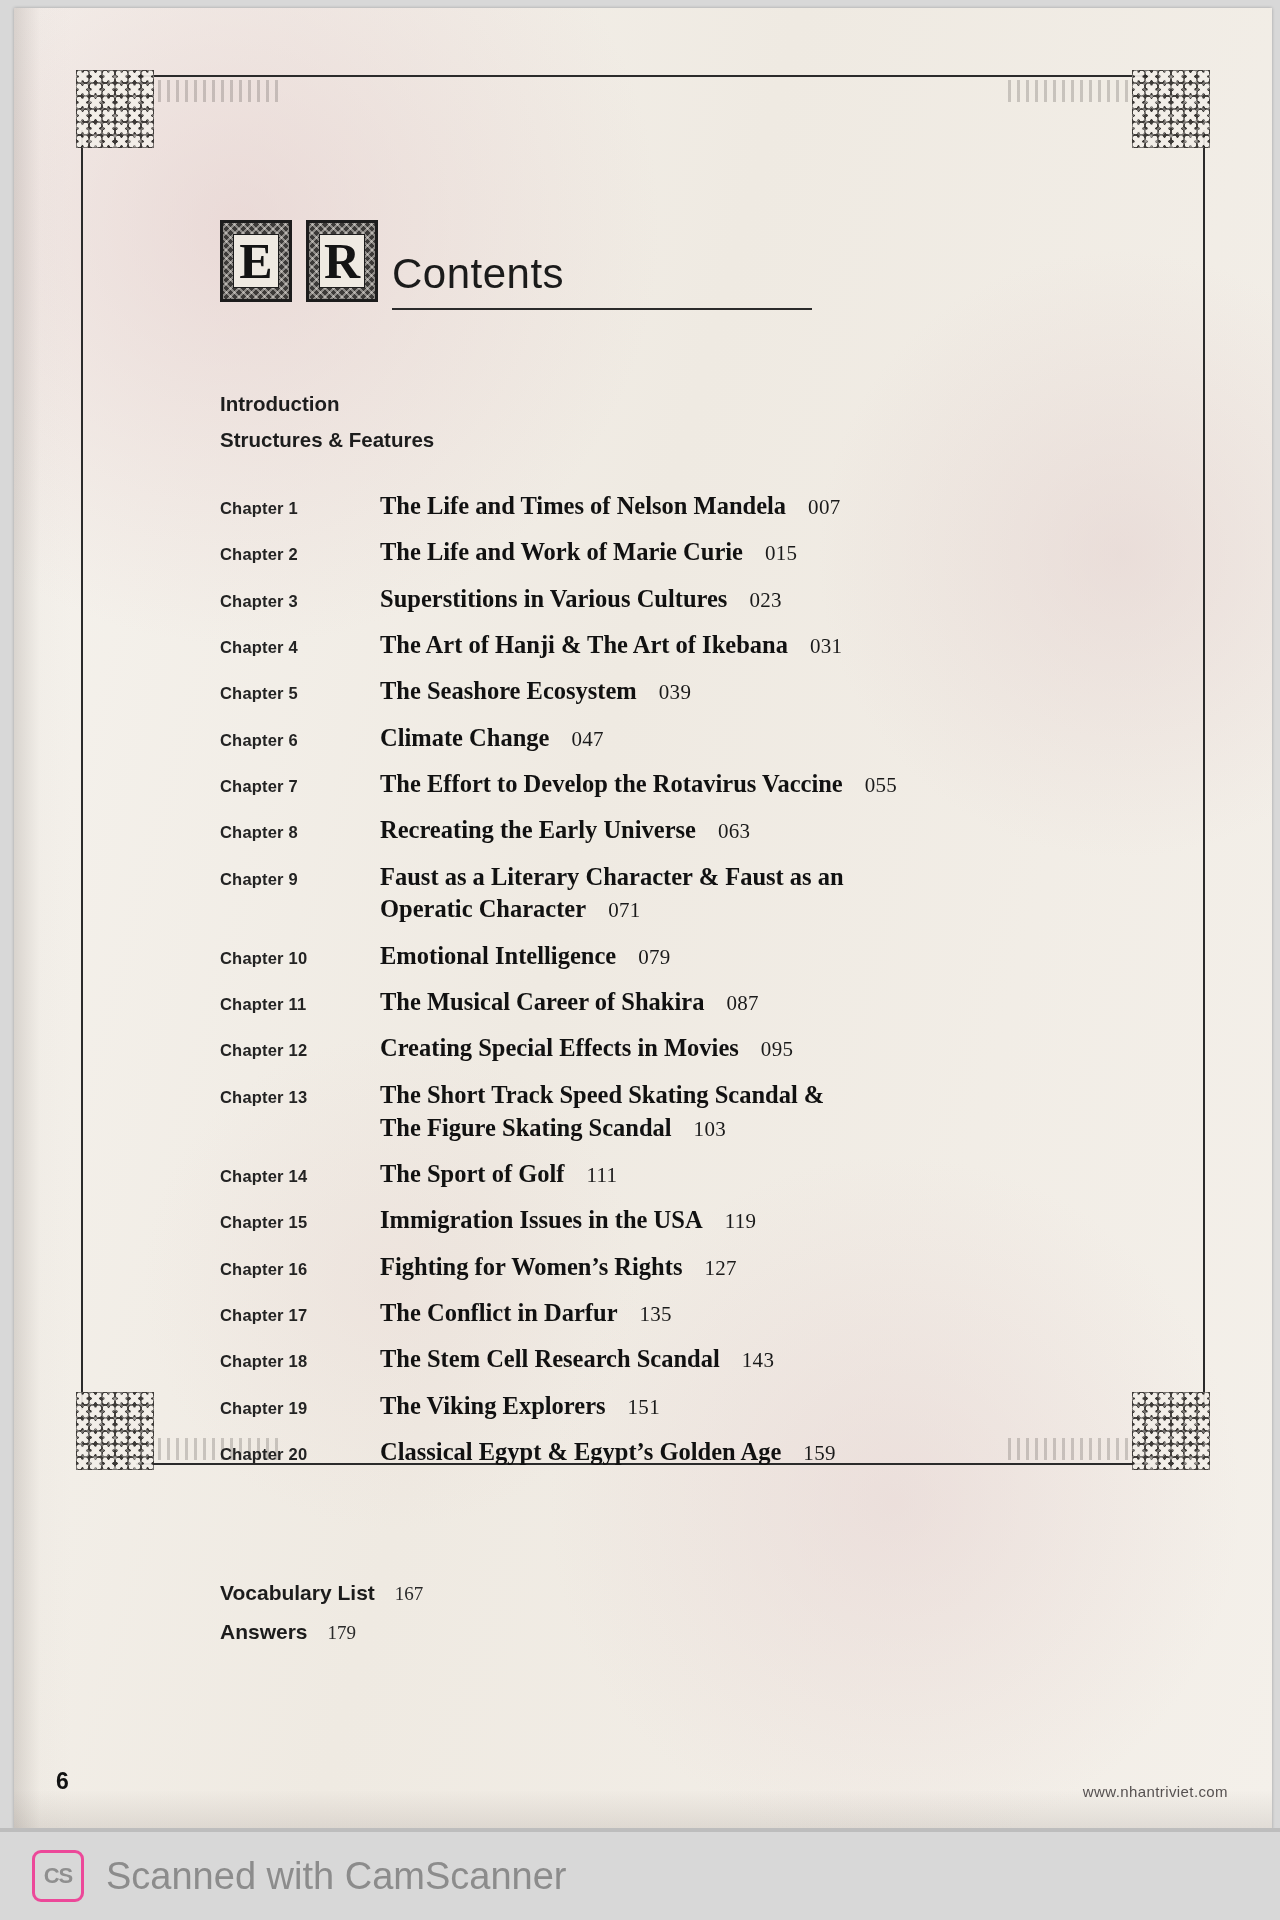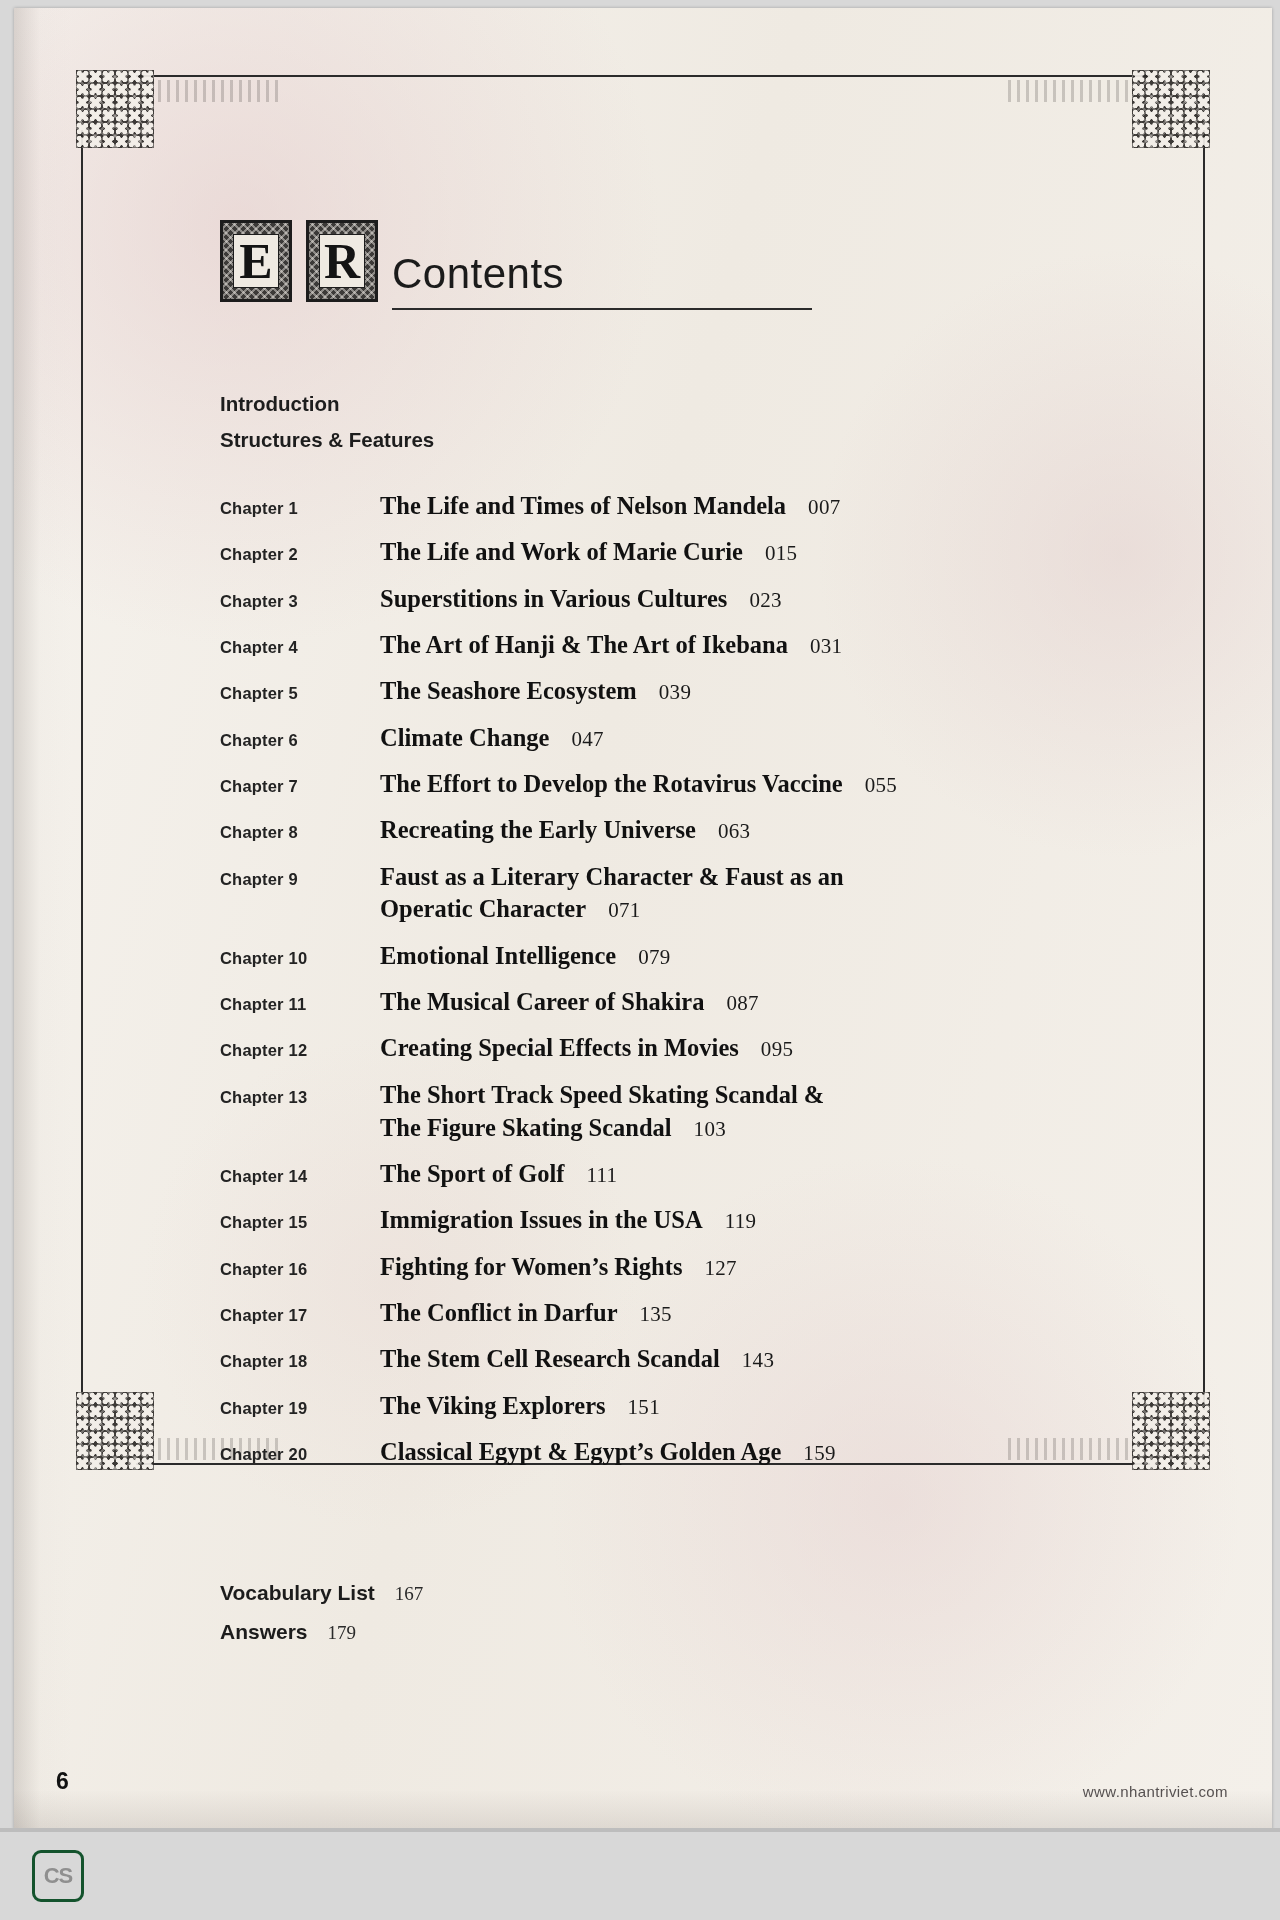--- a/index.html
+++ b/index.html
@@ -246,21 +246,21 @@
     width: 1280px;
     height: 88px;
     background: #d8d8d8;
     display: flex;
     align-items: center;
   }
   .cs-badge {
     margin-left: 32px;
     width: 46px;
     height: 46px;
-    border: 3px solid #14532d;
+    border: 3px solid #ec4899;
     border-radius: 9px;
     color: #8f8f8f;
     font-family: "Liberation Sans", sans-serif;
     font-weight: bold;
     font-size: 22px;
     display: flex;
     align-items: center;
     justify-content: center;
     letter-spacing: -1px;
   }
@@ -410,13 +410,14 @@
   </div>
 
   <div class="page-number">6</div>
   <div class="site">www.nhantriviet.com</div>
 </div>
 
 <div class="bottom-strip"></div>
 
 <div class="watermark">
   <div class="cs-badge">CS</div>
+  <div class="cs-text">Scanned with CamScanner</div>
 </div>
 
 </body></html>

